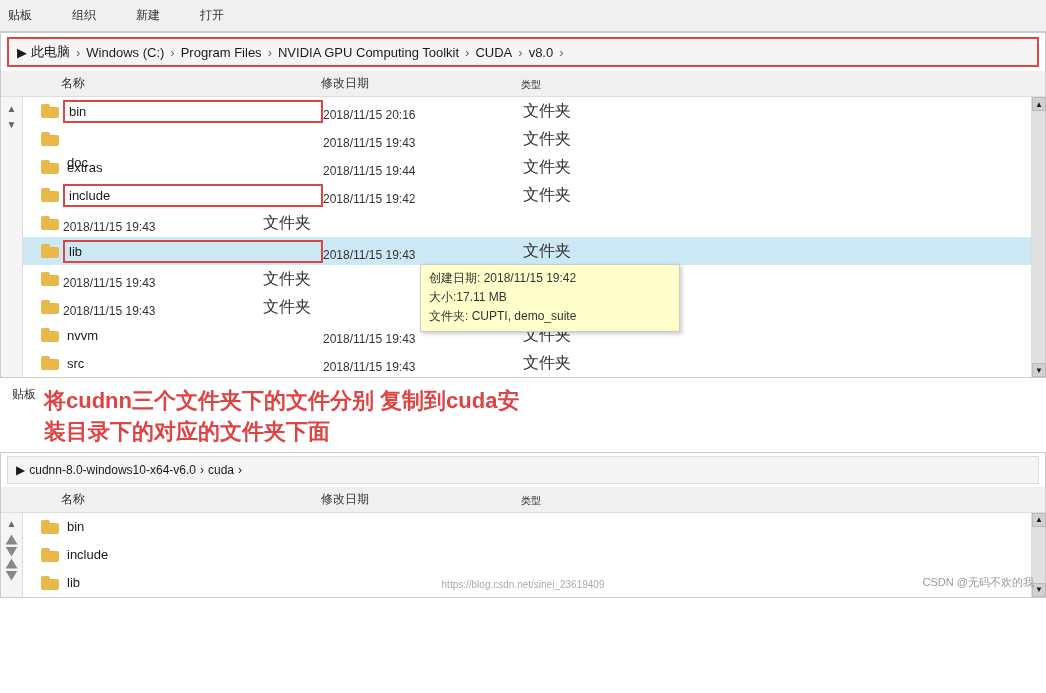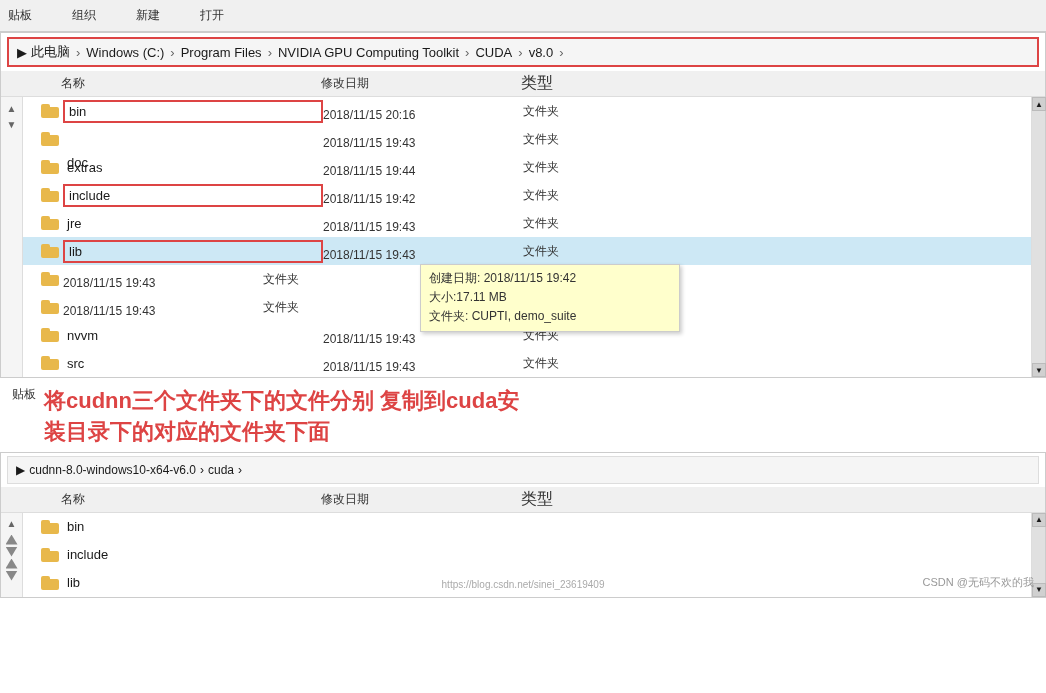--- a/index.html
+++ b/index.html
@@ -51,29 +51,29 @@
       color: #1a1a1a;
     }
     .address-bar .sep {
       color: #666;
       margin: 0 2px;
     }
 
     
     .col-headers {
       display: flex;
-      align-items: center;
+      align-items: flex-end;
       background: #f0f0f0;
       border-bottom: 1px solid #ddd;
       padding: 4px 0;
       height: 26px;
     }
     .col-name { width: 320px; padding-left: 60px; font-size: 12px; color: #333; }
     .col-date { width: 200px; font-size: 12px; color: #333; }
-    .col-type { width: 150px; font-size: 16px; color: #333; }
+    .col-type { width: 150px; font-size: 10px; color: #333; }
 
     
     .file-list-area {
       display: flex;
     }
     .sidebar-nav {
       width: 22px;
       background: #f5f5f5;
       border-right: 1px solid #ddd;
       display: flex;
@@ -129,21 +129,21 @@
       height: 4px;
       background: #e8b84b;
       border-radius: 2px 2px 0 0;
       position: absolute;
       top: 0;
       left: 0;
     }
 
     .file-name { width: 260px; padding-left: 4px; font-size: 13px; }
     .file-date { width: 200px; font-size: 12px; color: #333; margin-top: 8px; }
-    .file-type { width: 150px; font-size: 12px; color: #333; }
+    .file-type { width: 150px; font-size: 16px; color: #333; }
 
     
     .tooltip-box {
       position: absolute;
       background: #ffffcc;
       border: 1px solid #ccc;
       padding: 4px 8px;
       font-size: 12px;
       line-height: 1.6;
       box-shadow: 2px 2px 4px rgba(0,0,0,0.2);
@@ -306,21 +306,20 @@
         <span class="folder-icon"></span>
       </div>
       <div class="file-name" style="border: 2px solid #d44; padding: 2px 4px; display:inline-block;">include</div>
       <div class="file-date">2018/11/15 19:42</div>
       <div class="file-type">文件夹</div>
     </div>
             <div class="file-row">
       <div class="file-indent">
         <span class="folder-icon"></span>
       </div>
-      <div class="file-name" style=" padding: 2px 4px; display:inline-block;">jre</div>
       <div class="file-date">2018/11/15 19:43</div>
       <div class="file-type">文件夹</div>
     </div>
             <div class="file-row selected">
       <div class="file-indent">
         <span class="folder-icon"></span>
       </div>
       <div class="file-name" style="border: 2px solid #d44; padding: 2px 4px; display:inline-block;">lib</div>
       <div class="file-date">2018/11/15 19:43</div>
       <div class="file-type">文件夹</div>

